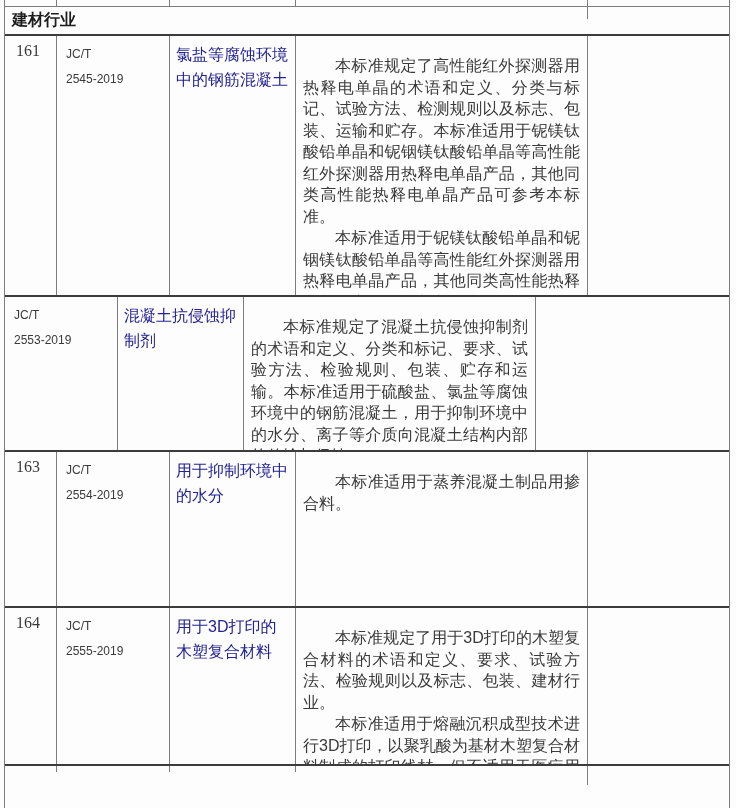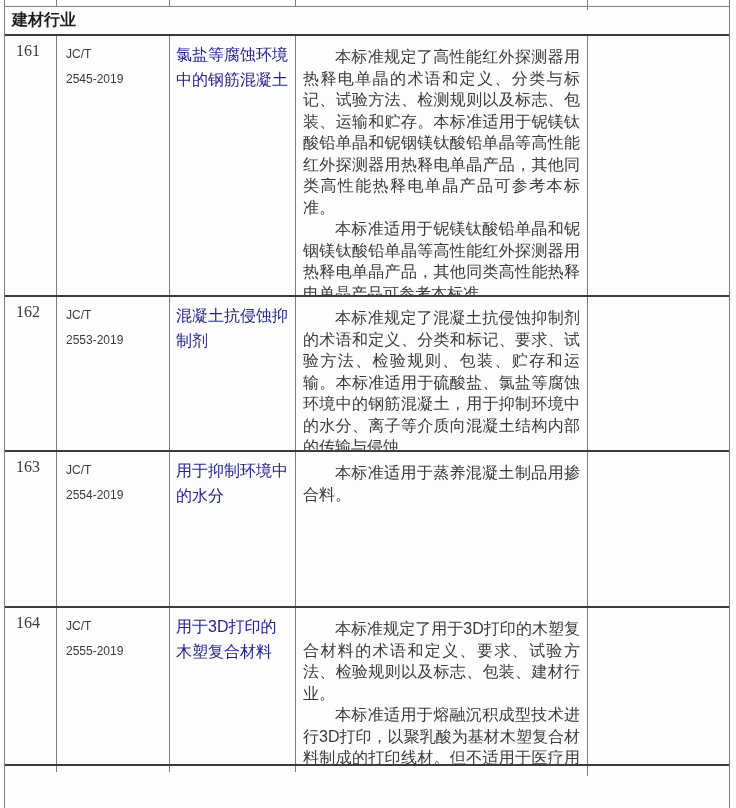--- a/index.html
+++ b/index.html
@@ -27,21 +27,21 @@
     background:var(--bg);
   }
   .row{display:flex;width:100%;border-bottom:2px solid var(--border-h);}
   .row.thin-border{border-bottom:1px solid var(--border-v);}
   .row.no-border{border-bottom:none;}
   .cell{border-right:1px solid var(--border-v);overflow:hidden;}
   .cell:last-child{border-right:none;}
   .c-num{width:52px;padding:6px 0 0 11px;font-size:16px;font-family:Liberation Serif, serif;}
   .c-code{width:113px;padding:6px 0 0 9px;font-size:12px;line-height:25px;white-space:pre-line;}
   .c-name{width:126px;padding:6px 4px 0 6px;font-size:16px;line-height:25px;color:var(--name-blue);}
-  .c-desc{width:292px;padding:10px 7px 0 7px;font-size:16px;line-height:21.5px;text-align:justify;}
+  .c-desc{width:292px;padding:19px 7px 0 7px;font-size:16px;line-height:21.5px;text-align:justify;}
   .c-desc p{text-indent:2em;word-break:break-all;}
   .c-notes{flex:1;}
   .row-partial-top{height:7px;}
   .row-section{height:29px;}
   .row-section .section-cell{
     flex:1;border-right:none;
     font-size:16px;font-weight:bold;color:var(--header-text);
     line-height:26px;padding-left:7px;
   }
   .row-161{height:261px;}
@@ -73,21 +73,20 @@
 2545-2019</div>
     <div class="cell c-name">氯盐等腐蚀环境中的钢筋混凝土</div>
     <div class="cell c-desc">
       <p>本标准规定了高性能红外探测器用热释电单晶的术语和定义、分类与标记、试验方法、检测规则以及标志、包装、运输和贮存。本标准适用于铌镁钛酸铅单晶和铌铟镁钛酸铅单晶等高性能红外探测器用热释电单晶产品，其他同类高性能热释电单晶产品可参考本标准。</p>
       <p>本标准适用于铌镁钛酸铅单晶和铌铟镁钛酸铅单晶等高性能红外探测器用热释电单晶产品，其他同类高性能热释电单晶产品可参考本标准。</p>
     </div>
     <div class="cell c-notes"></div>
   </div>
 
   <div class="row row-162">
-    <div class="cell c-num">162</div>
     <div class="cell c-code">JC/T
 2553-2019</div>
     <div class="cell c-name">混凝土抗侵蚀抑制剂</div>
     <div class="cell c-desc">
       <p>本标准规定了混凝土抗侵蚀抑制剂的术语和定义、分类和标记、要求、试验方法、检验规则、包装、贮存和运输。本标准适用于硫酸盐、氯盐等腐蚀环境中的钢筋混凝土，用于抑制环境中的水分、离子等介质向混凝土结构内部的传输与侵蚀。</p>
     </div>
     <div class="cell c-notes"></div>
   </div>
 
   <div class="row row-163">

